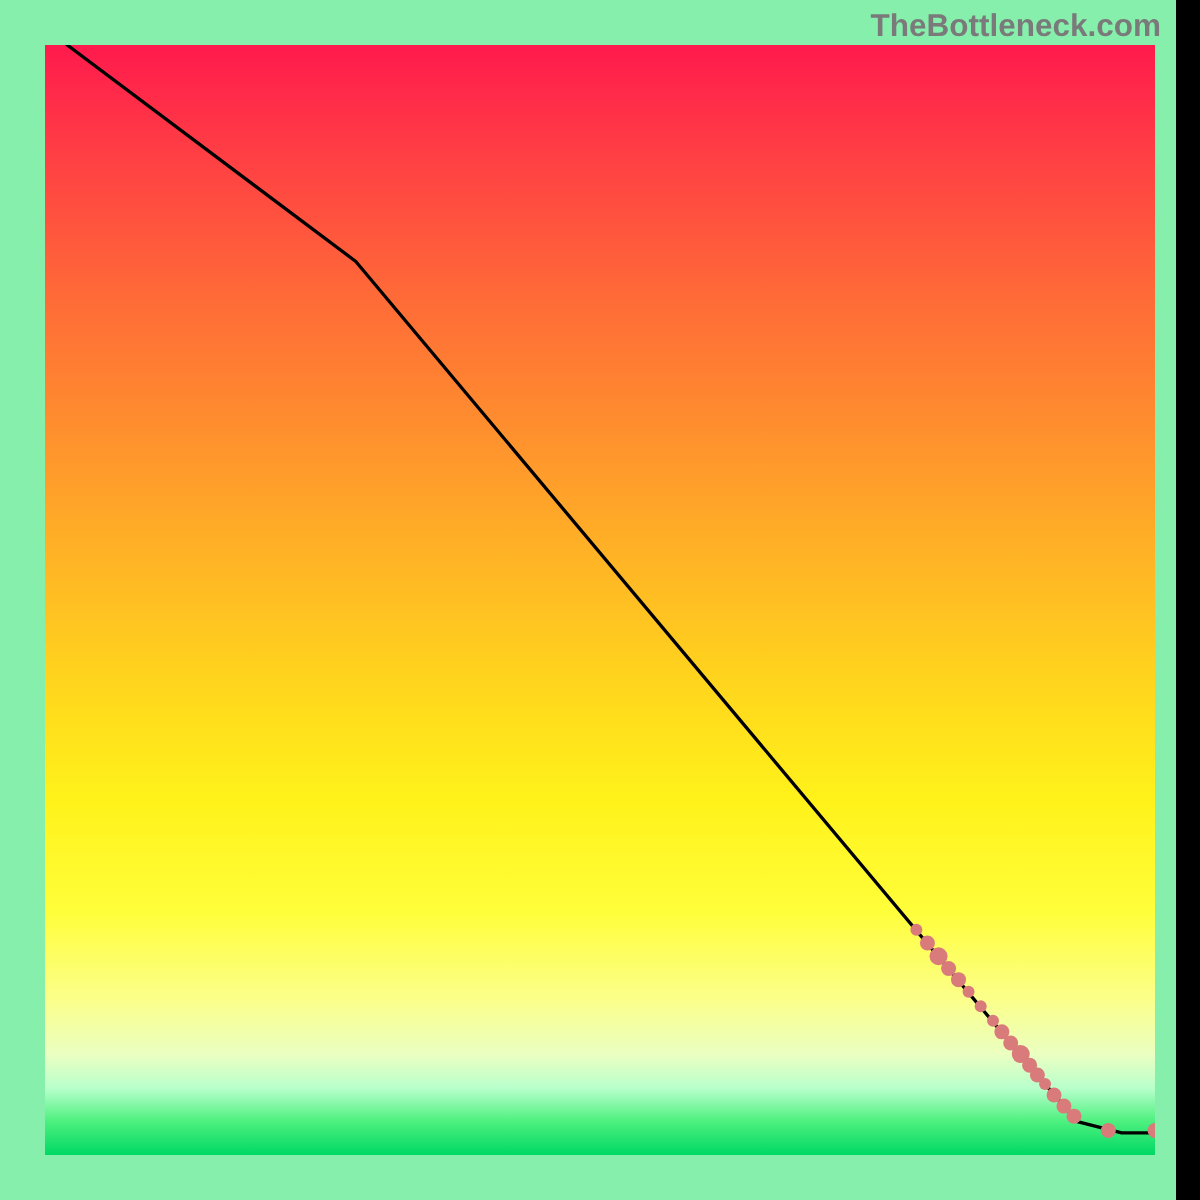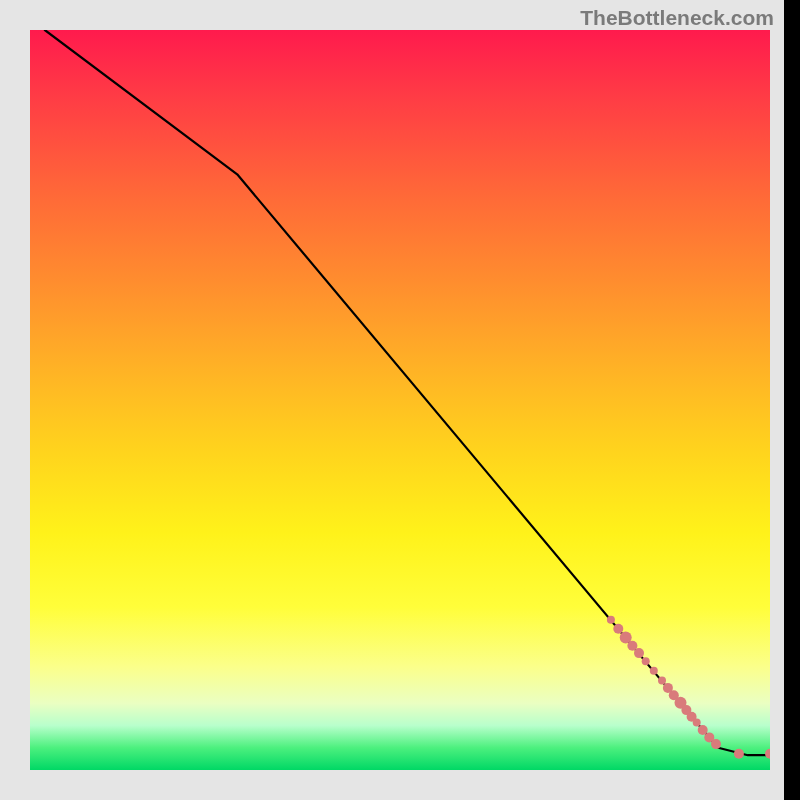--- a/index.html
+++ b/index.html
@@ -1,21 +1,21 @@
 <!DOCTYPE html>
 <html><head>
 <meta charset="utf-8">
 <style>
 html,body{
   margin:0;padding:0;width:800px;height:800px;
   background:#000;font-family:Arial,Helvetica,sans-serif;
   overflow:hidden;
 }
 .outer{
-  position:relative;width:784px;height:800px;background:#e5e5e5;
+  position:relative;width:784px;height:800px;background:#86efac;
 }
 .watermark{
   position:absolute;top:6px;right:10px;
   font-size:21px;font-weight:600;color:#7a7a7a;
   user-select:none;
 }
 .plot{
   position:absolute;
   left:30px; top:30px;
   width:740px; height:740px;

